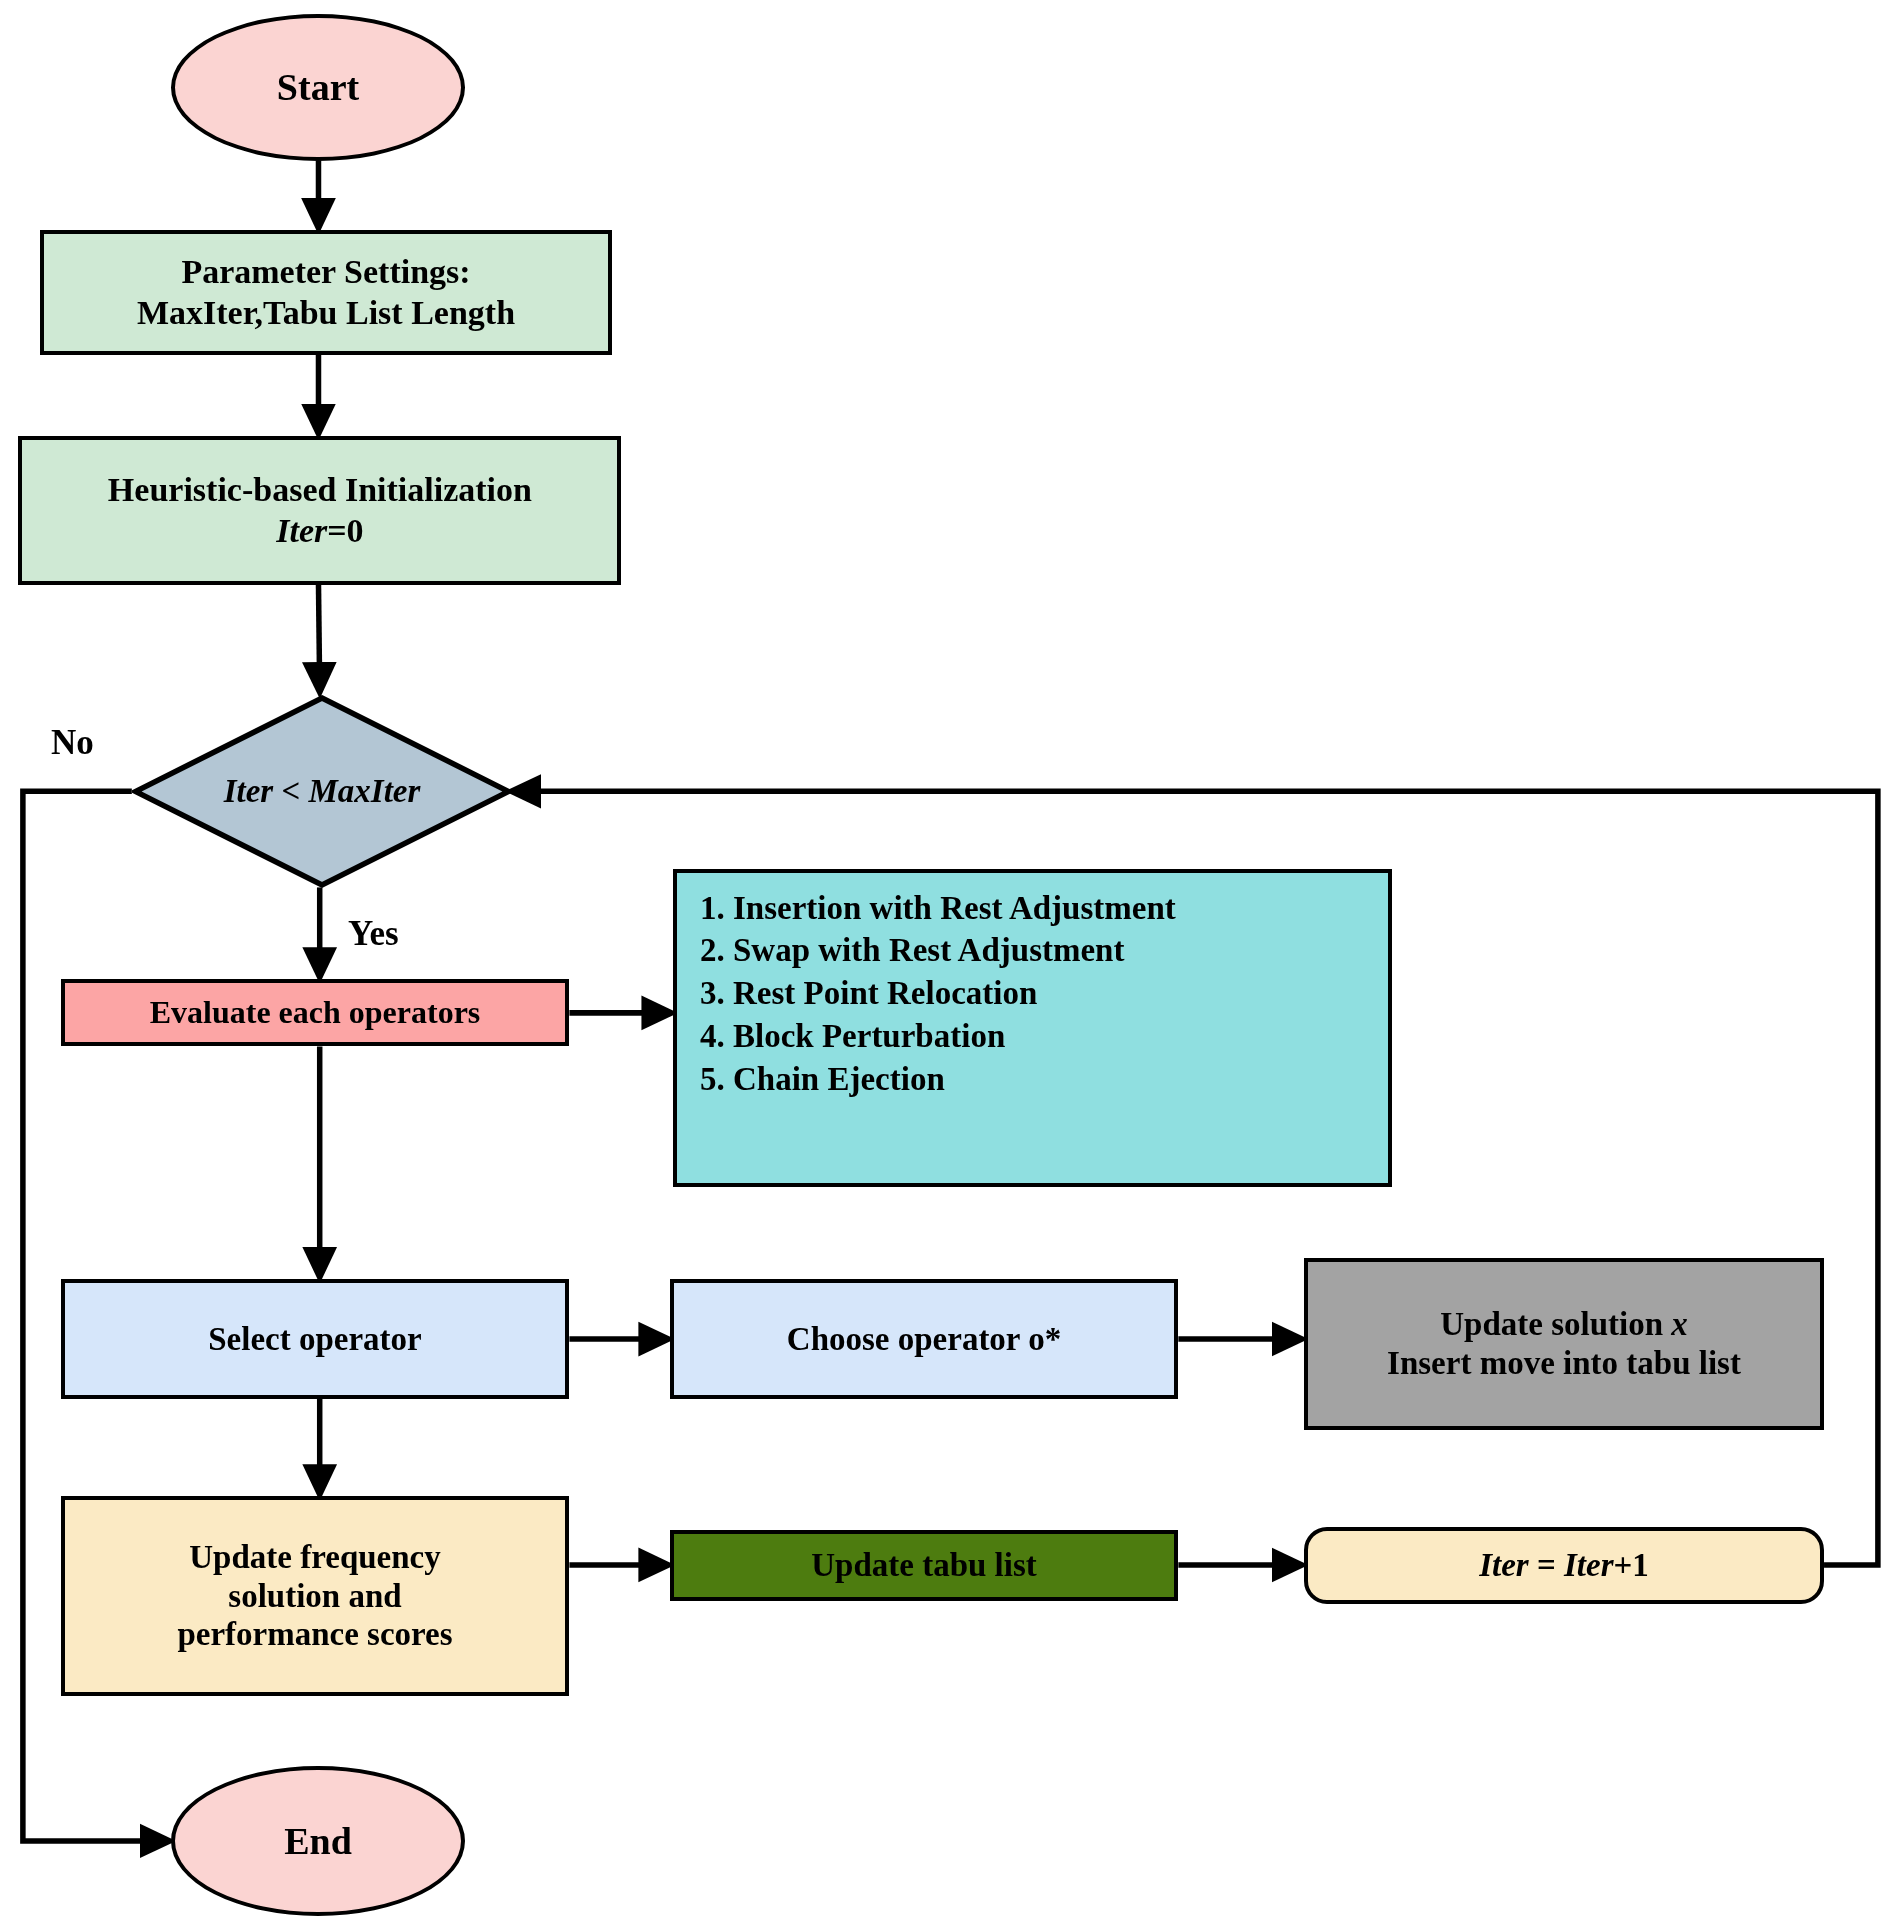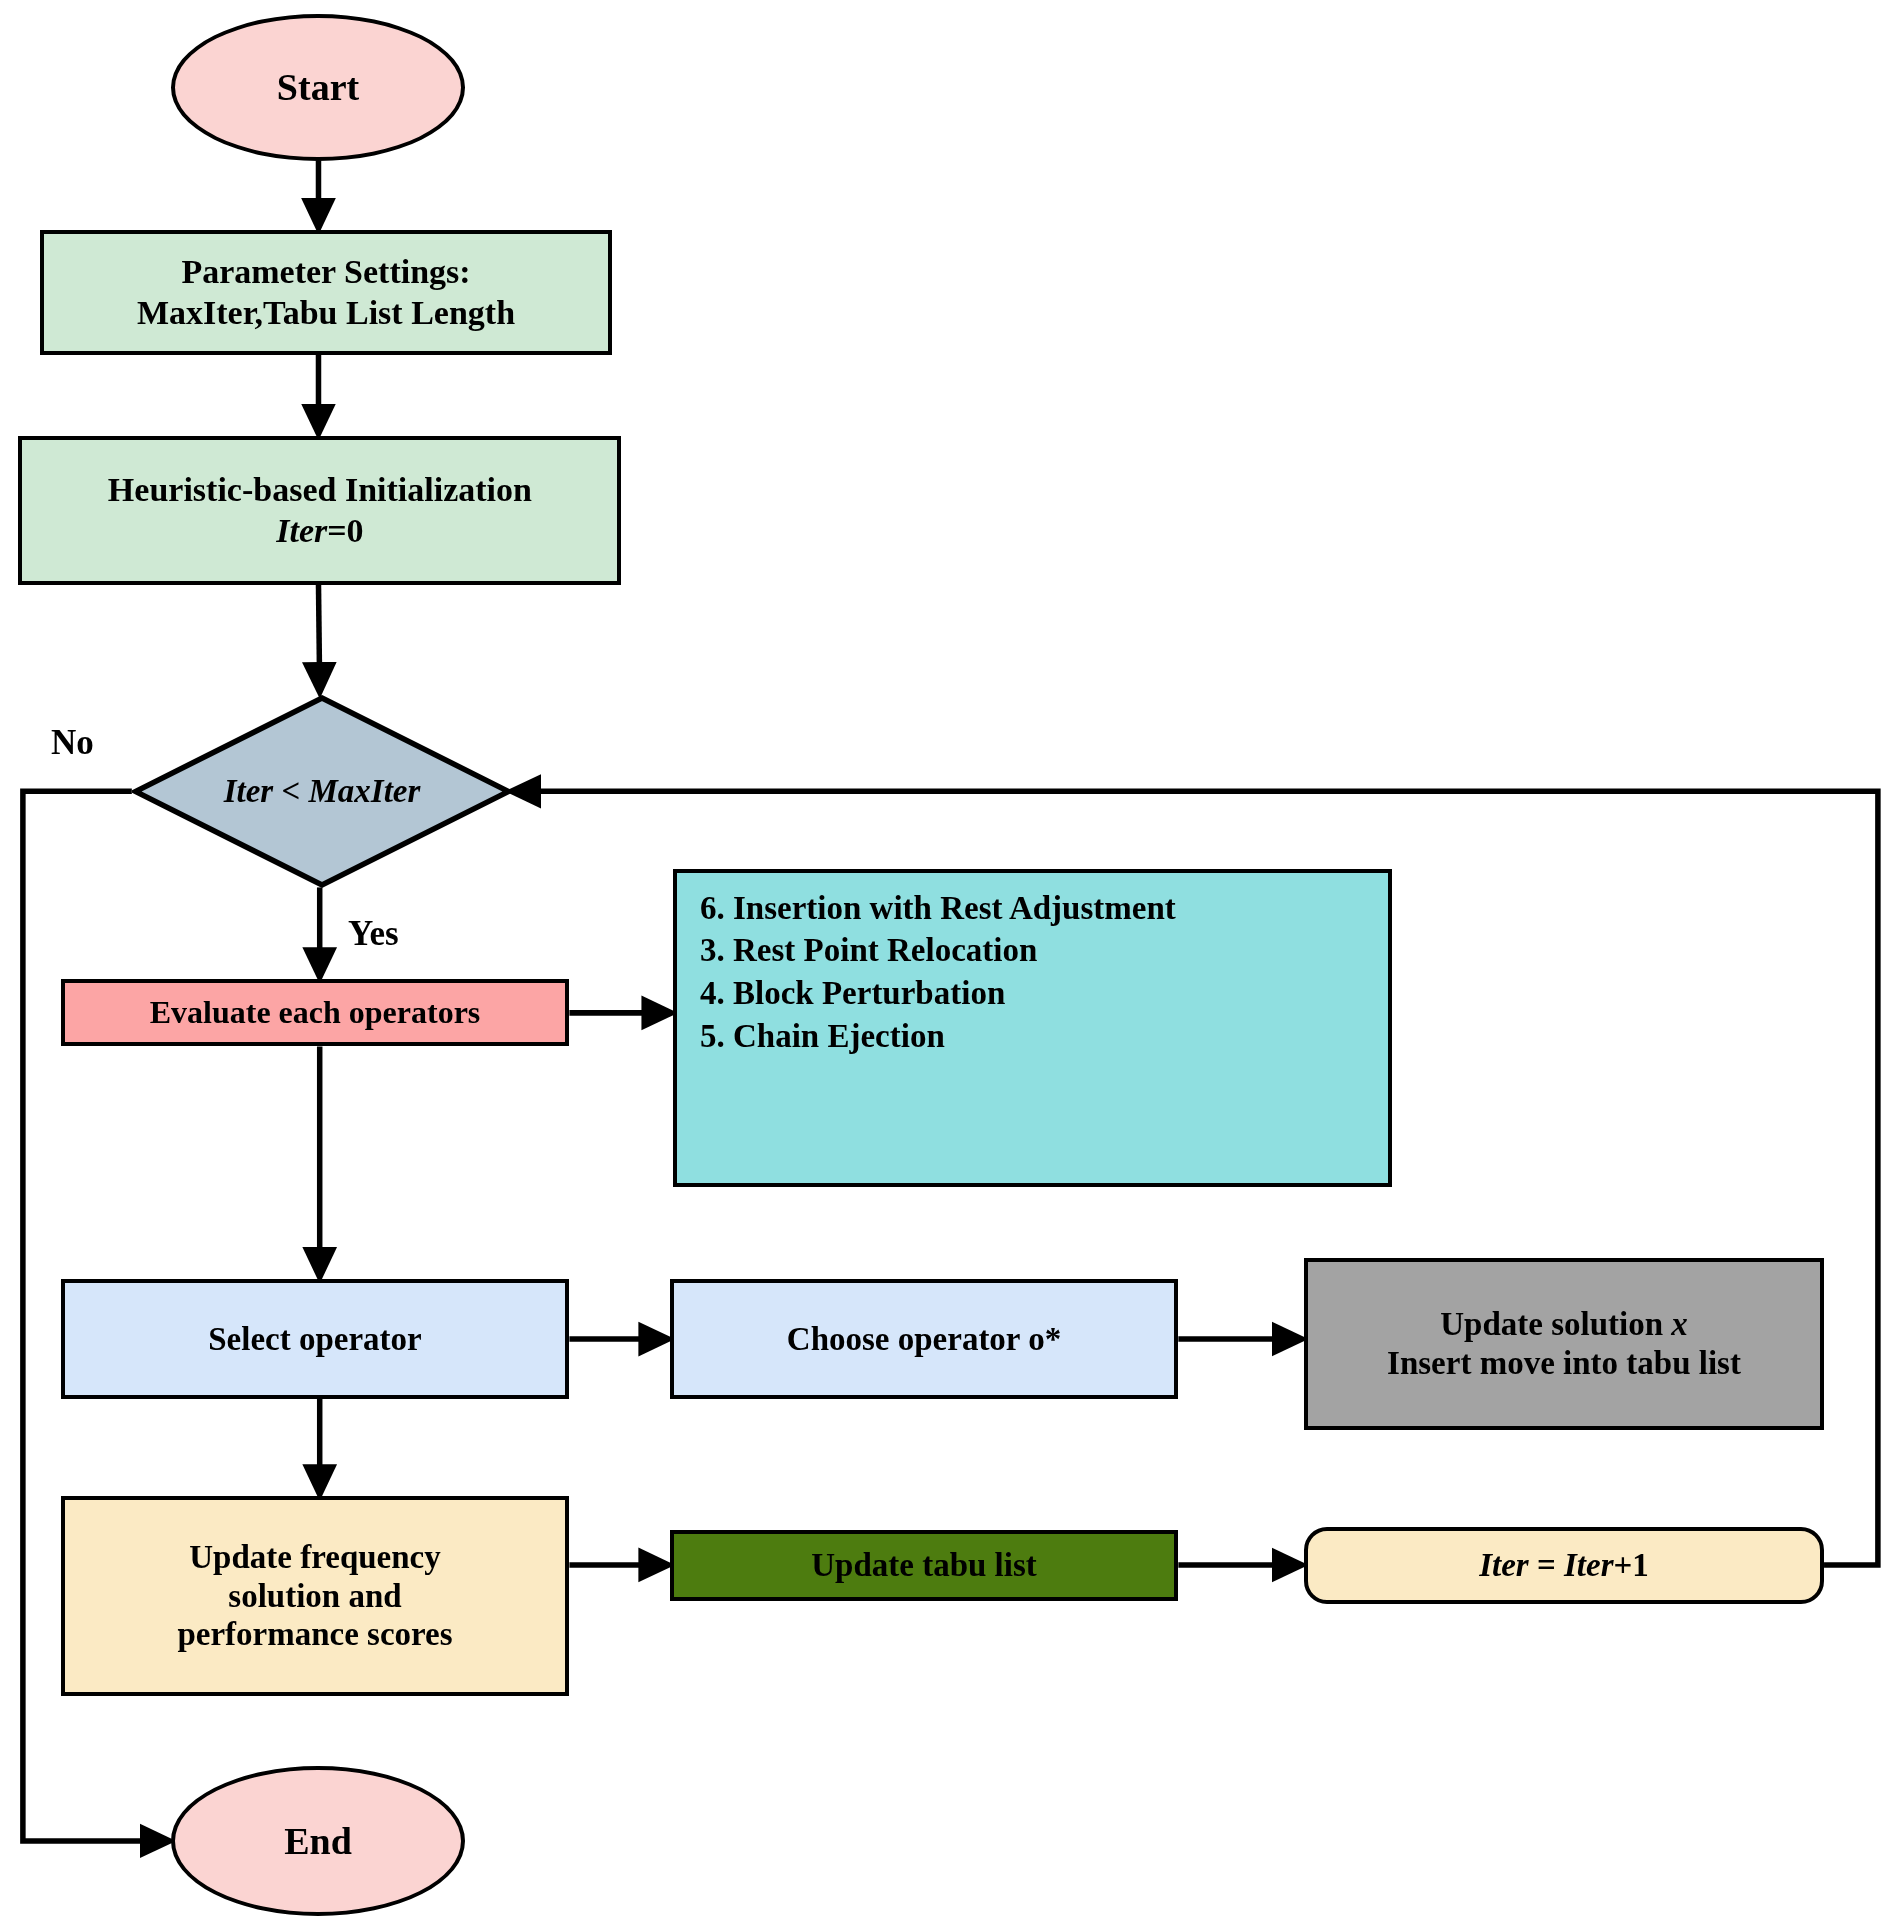--- a/index.html
+++ b/index.html
@@ -148,21 +148,22 @@
   </div>
   <div class="edge-label" style="left:348px; top:914px; font-size:35px;">
     <span>Yes</span>
   </div>
 
   <div class="node rect" style="left:61px; top:979px; width:508px; height:67px; background:#fca5a5; font-size:32px;">
     <span class="txt">Evaluate each operators</span>
   </div>
 
   <div class="rect oplist" style="position:absolute; left:673px; top:869px; width:719px; height:318px; background:#8fdfe0; font-size:33px;">
-    <div class="opline">6. Insertion with Rest Adjustment</div>
+    <div class="opline">1. Insertion with Rest Adjustment</div>
+    <div class="opline">2. Swap with Rest Adjustment</div>
     <div class="opline">3. Rest Point Relocation</div>
     <div class="opline">4. Block Perturbation</div>
     <div class="opline">5. Chain Ejection</div>
   </div>
 
   <div class="node rect" style="left:61px; top:1279px; width:508px; height:120px; background:#d6e6fa; font-size:33px;">
     <span class="txt">Select operator</span>
   </div>
 
   <div class="node rect" style="left:670px; top:1279px; width:508px; height:120px; background:#d6e6fa; font-size:33px;">

